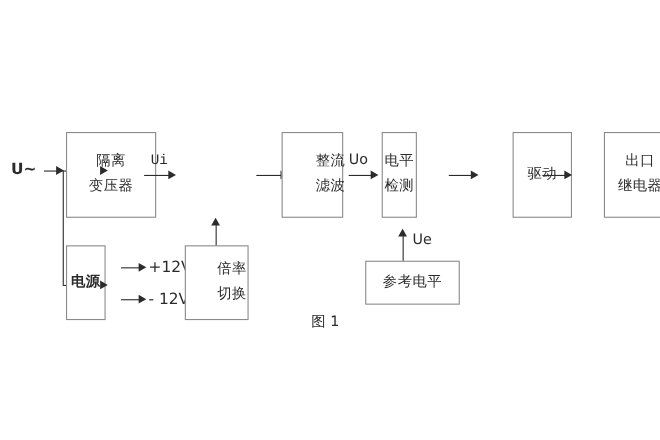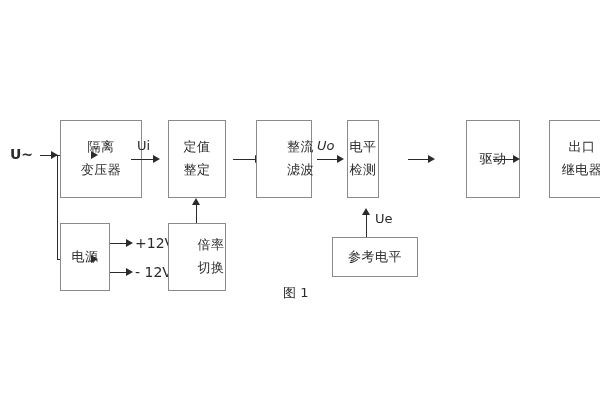--- a/index.html
+++ b/index.html
@@ -109,38 +109,34 @@
   <div class="arrow-r" style="left:50px; top:150.8px; left:51px;"></div>
 
   <div class="hline" style="left:57px; top:259px; width:34px;"></div>
 
   <div class="block" style="left:60px; top:120px; width:82px; height:78px;">
     <span class="line">隔离</span>
     <span class="line">变压器</span>
   </div>
   <div class="arrow-r" style="left:91px; top:150.8px;"></div>
 
-  <div class="lbl lbl-sig" style="left:137px; top:139px;">Ui</div>
+  <div class="lbl lbl-sig" style="left:137px; top:139px;font-family:Liberation Mono, monospace;">Ui</div>
   <div class="hline" style="left:131px; top:159px; width:24px;"></div>
   <div class="arrow-r" style="left:153px; top:154.8px;"></div>
 
-  <div class="block" style="left:168px; top:120px; width:58px; height:78px;">
-    <span class="line">定值</span>
-    <span class="line">整定</span>
-  </div>
 
   <div class="hline" style="left:233px; top:159px; width:24px;"></div>
   <div class="arrow-r" style="left:255px; top:154.8px;"></div>
 
   <div class="block" style="left:256px; top:120px; width:56px; height:78px;padding-left:33px;">
     <span class="line">整流</span>
     <span class="line">滤波</span>
   </div>
 
-  <div class="lbl lbl-sig" style="left:317px; top:139px;font-style:italic;">Uo</div>
+  <div class="lbl lbl-sig" style="left:317px; top:139px;">Uo</div>
   <div class="hline" style="left:317px; top:159px; width:22px;"></div>
   <div class="arrow-r" style="left:337px; top:154.8px;"></div>
 
   <div class="block" style="left:347px; top:120px; width:32px; height:78px;">
     <span class="line">电平</span>
     <span class="line">检测</span>
   </div>
 
   <div class="hline" style="left:408px; top:159px; width:22px;"></div>
   <div class="arrow-r" style="left:428px; top:154.8px;"></div>
@@ -150,21 +146,21 @@
   </div>
 
   <div class="hline" style="left:493px; top:159px; width:22px;"></div>
   <div class="arrow-r" style="left:513px; top:154.8px;"></div>
 
   <div class="block" style="left:521px; top:120px; width:66px; height:78px;margin-left:28px;">
     <span class="line">出口</span>
     <span class="line">继电器</span>
   </div>
 
-  <div class="block" style="left:60px; top:223px; width:50px; height:68px;">
+  <div class="block" style="left:60px; top:223px; width:36px; height:68px;font-weight:bold;">
     <span class="line">电源</span>
   </div>
   <div class="arrow-r" style="left:91px; top:254.8px;"></div>
 
   <div class="hline" style="left:110px; top:243px; width:18px;"></div>
   <div class="arrow-r" style="left:126px; top:238.8px;"></div>
   <div class="lbl lbl-rail" style="left:135px; top:236px;">+12V</div>
 
   <div class="hline" style="left:110px; top:272px; width:18px;"></div>
   <div class="arrow-r" style="left:126px; top:267.8px;"></div>

